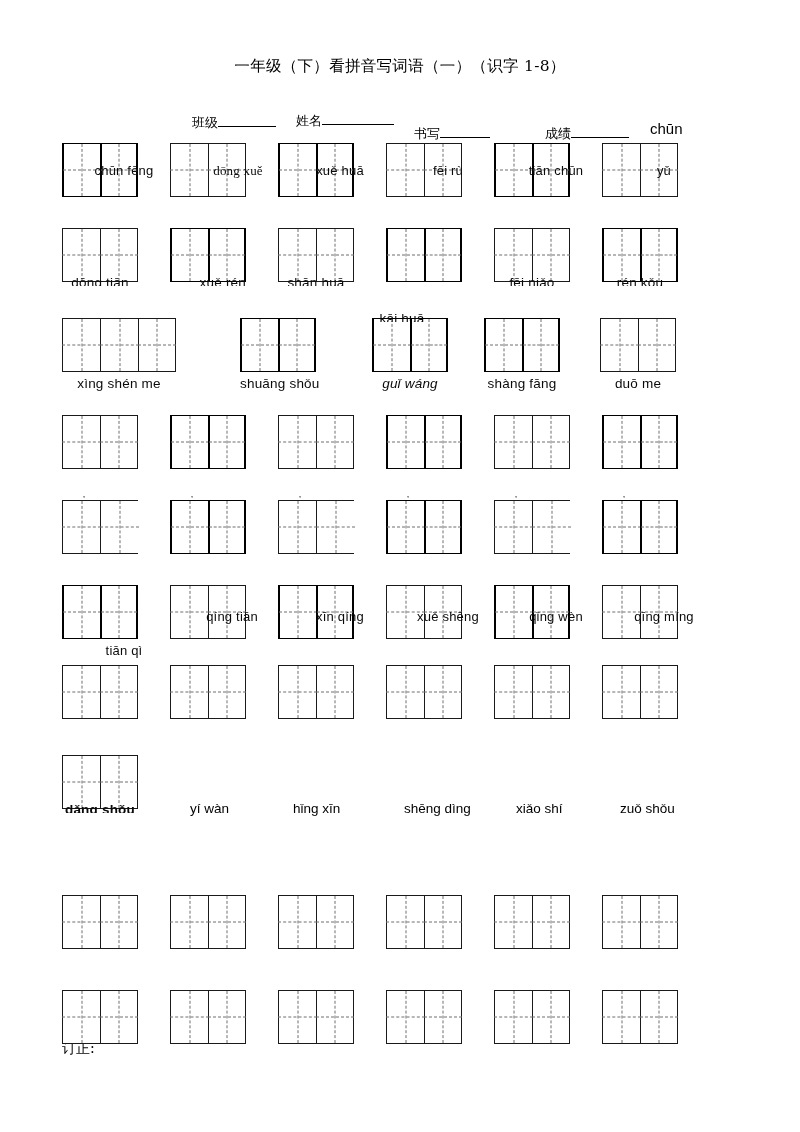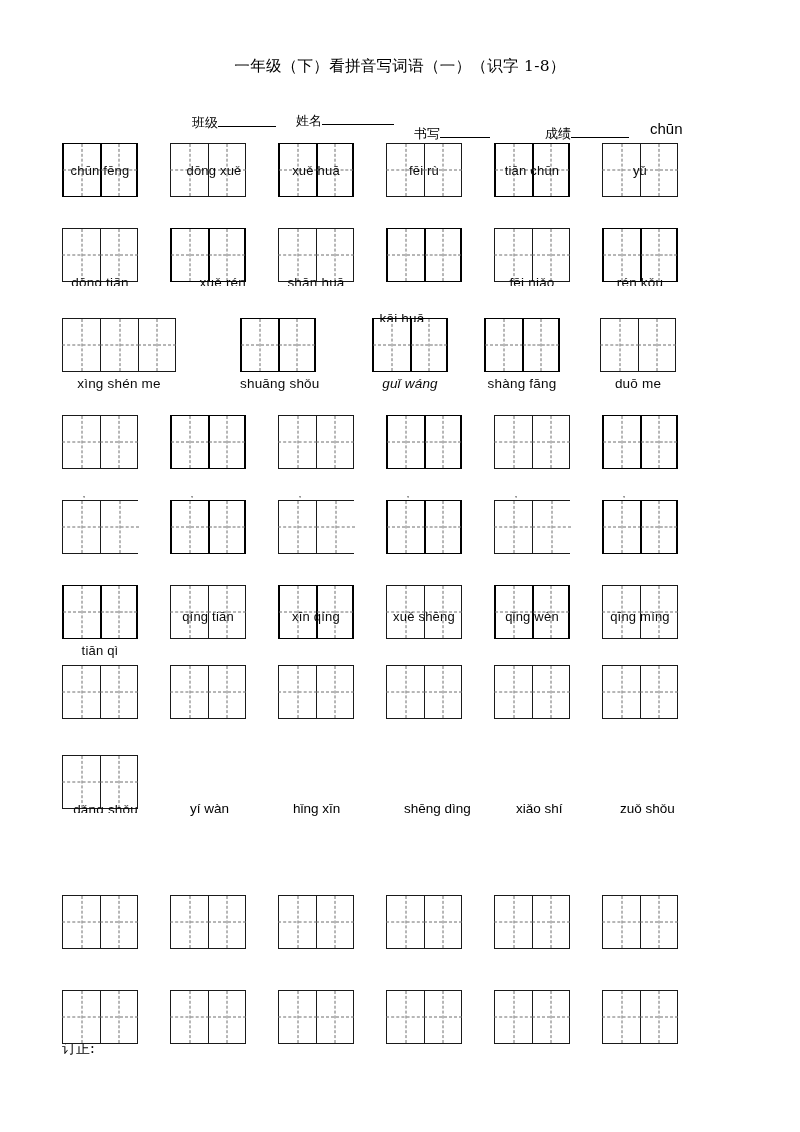--- a/index.html
+++ b/index.html
@@ -94,21 +94,21 @@
   
   .pin{
     position:absolute;
     white-space:nowrap;
     font-family:"Liberation Sans","DejaVu Sans",sans-serif;
     font-size:13.5px;
     letter-spacing:.2px;
     color:#0a0a0a;
     pointer-events:none;
   }
-  .pin.mid{font-size:13px;}
+  .pin.mid{font-size:13px;padding-left:24px;}
   
   .clipwrap{
     position:absolute;
     overflow:hidden;
     height:9px;
   }
   .clipwrap .pin{position:static;display:block;line-height:13.5px;margin-top:-1px;}
 
   .bottomnote{
     position:absolute;
@@ -154,21 +154,21 @@
       <div class="row" style="top: 143px; height: 58px;">
         <div class="group heavy" style="left: 62px; top: 0px; height: 54px;">
           <div class="cell thickL" style="width: 38px; height: 54px;"></div>
           <div class="cell thickR thickL" style="width: 38px; height: 54px;"></div>
         </div>
         <div class="pin mid" style="left: 62px; width: 76px; text-align: center; top: 20px;">chūn fēng</div>
         <div class="group" style="left: 170px; top: 0px; height: 54px;">
           <div class="cell" style="width: 38px; height: 54px;"></div>
           <div class="cell" style="width: 38px; height: 54px;"></div>
         </div>
-        <div class="pin mid" style="left: 170px; width: 88px; text-align: center; top: 20px;">dōng xuě</div>
+        <div class="pin mid" style="left: 170px; width: 88px; text-align: center; top: 20px; font-family: Liberation Serif, serif;">dōng xuě</div>
         <div class="group heavy" style="left: 278px; top: 0px; height: 54px;">
           <div class="cell thickL" style="width: 38px; height: 54px;"></div>
           <div class="cell thickR thickL" style="width: 38px; height: 54px;"></div>
         </div>
         <div class="pin mid" style="left: 278px; width: 76px; text-align: center; top: 20px;">xuě huā</div>
         <div class="group" style="left: 386px; top: 0px; height: 54px;">
           <div class="cell" style="width: 38px; height: 54px;"></div>
           <div class="cell" style="width: 38px; height: 54px;"></div>
         </div>
         <div class="pin mid" style="left: 386px; width: 76px; text-align: center; top: 20px;">fēi rù</div>
@@ -370,21 +370,21 @@
           <div class="cell" style="width: 38px; height: 54px;"></div>
           <div class="cell" style="width: 38px; height: 54px;"></div>
         </div>
       </div>
       <div class="row" style="top: 755px; height: 58px;">
         <div class="group" style="left: 62px; top: 0px; height: 54px;">
           <div class="cell" style="width: 38px; height: 54px;"></div>
           <div class="cell" style="width: 38px; height: 54px;"></div>
         </div>
         <div class="clipwrap" style="left: 62px; width: 76px; top: 49px;">
-          <div class="pin" style="text-align: right;">dǎng shǒu</div>
+          <div class="pin" style="text-align: center; font-weight: bold;">dǎng shǒu</div>
         </div>
         <div class="freelbl" style="left: 190px; top: 46px;">yí wàn</div>
         <div class="freelbl" style="left: 293px; top: 46px;">hǐng xīn</div>
         <div class="freelbl" style="left: 404px; top: 46px;">shēng dìng</div>
         <div class="freelbl" style="left: 516px; top: 46px;">xiǎo shí</div>
         <div class="freelbl" style="left: 620px; top: 46px;">zuǒ shǒu</div>
       </div>
       <div class="row" style="top: 895px; height: 58px;">
         <div class="group" style="left: 62px; top: 0px; height: 54px;">
           <div class="cell" style="width: 38px; height: 54px;"></div>

